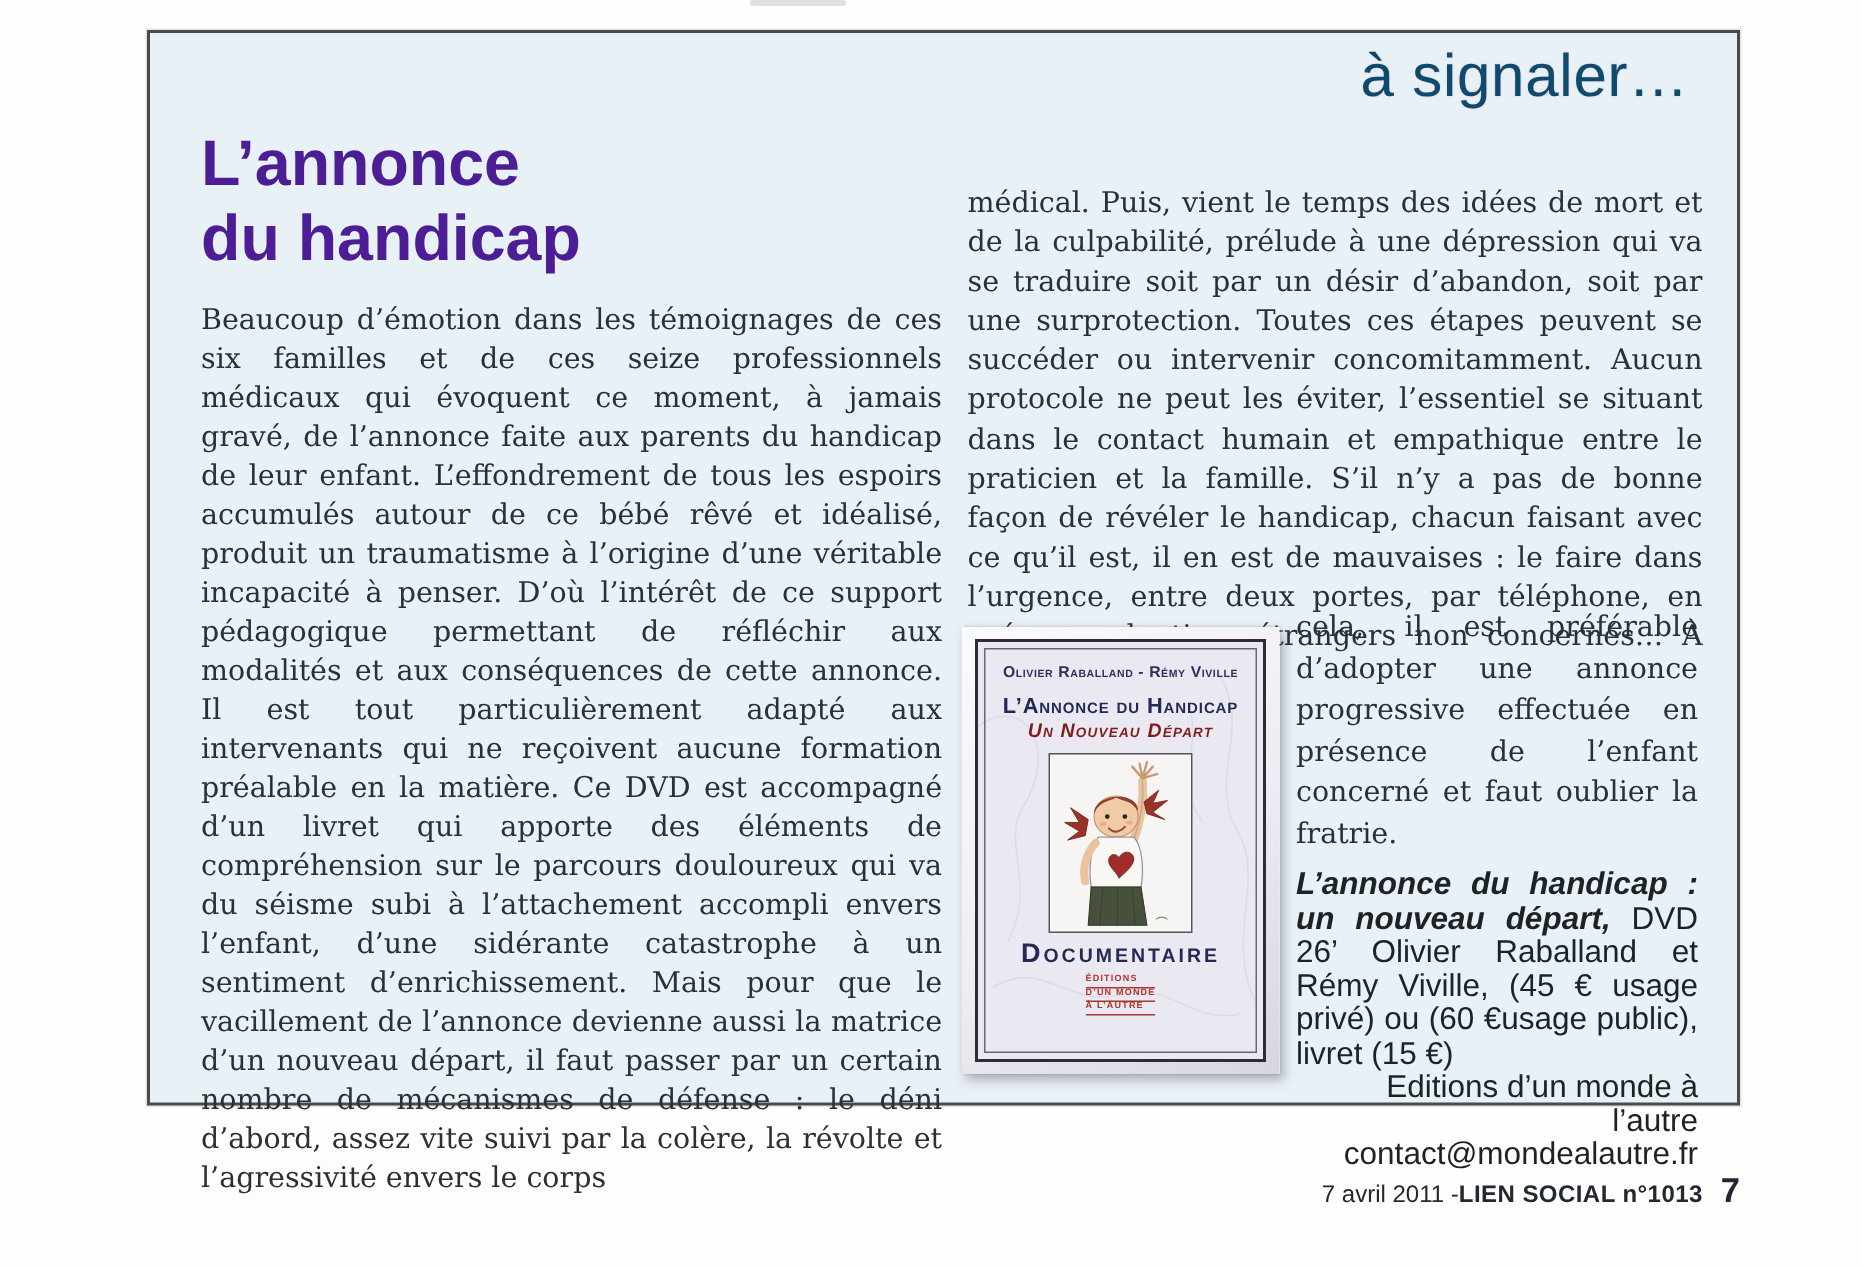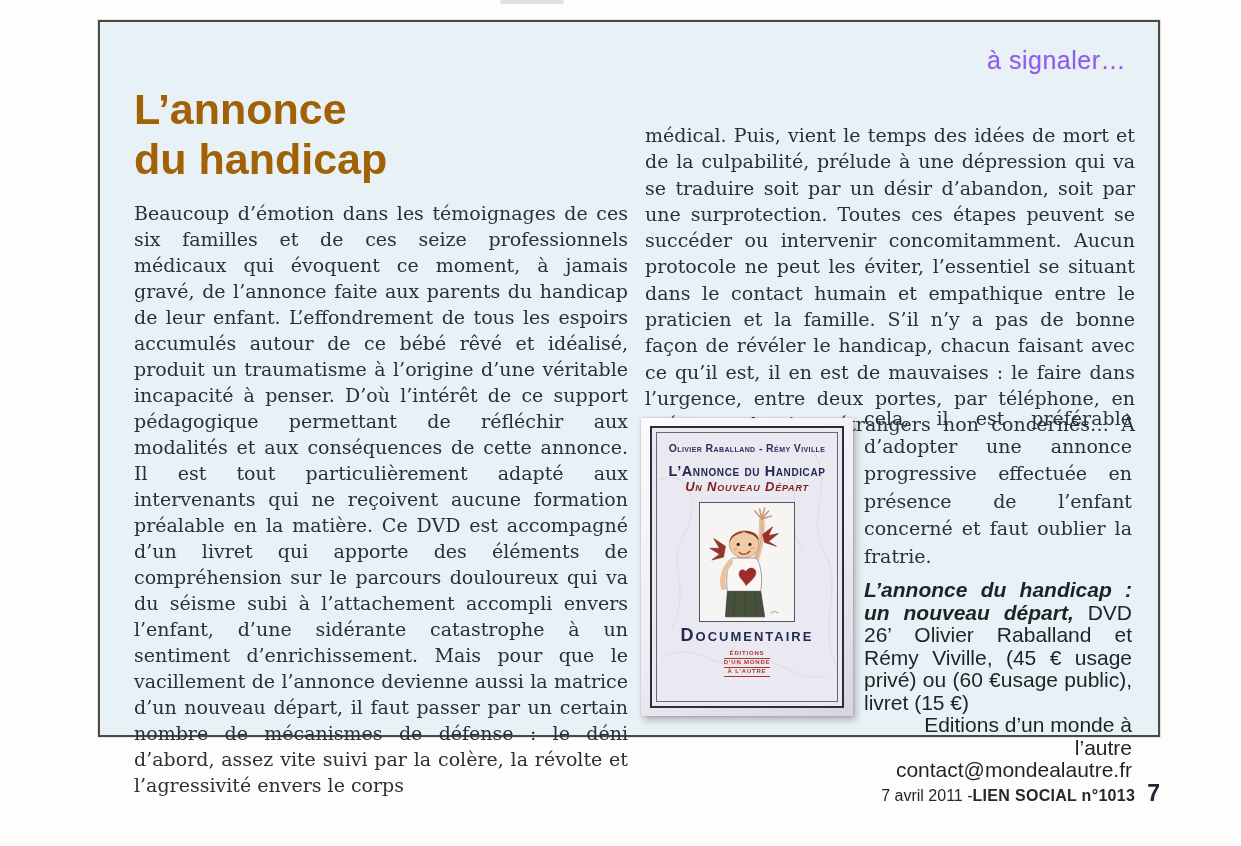--- a/index.html
+++ b/index.html
@@ -10,28 +10,28 @@
     position: absolute; top: 0; left: 500px; width: 64px; height: 4px;
     background: #c9c9c9; opacity: .55; border-radius: 2px;
   }
 
   .panel {
     position: absolute; left: 98px; top: 20px; width: 1062px; height: 717px;
     background: #e8f1f5; border: 2px solid #4a4a46; box-shadow: 0 0 0 1px rgba(90,90,90,.15);
   }
 
   .signal-header {
-    position: absolute; top: 24px; right: 32px;
-    font-size: 25px; letter-spacing: .5px; color: #8b5cf6;
+    position: absolute; top: 7px; right: 32px;
+    font-size: 40px; letter-spacing: .5px; color: #0c4a6e;
     text-shadow: 0 0 1px rgba(221,61,130,.35);
   }
 
   .article-title {
     position: absolute; left: 34px; top: 62px;
-    font-size: 43px; line-height: 50px; color: #a16207; letter-spacing: 0;
+    font-size: 43px; line-height: 50px; color: #4c1d95; letter-spacing: 0;
   }
 
   .serif-col {
     font-family: "DejaVu Serif", "Liberation Serif", serif;
     color: #2a3038; text-align: justify;
   }
   .col-left  { position: absolute; left: 34px;  top: 178px; width: 494px; font-size: 19px; line-height: 26px; }
   .col-right { position: absolute; left: 545px; top: 100px; width: 490px; font-size: 19px; line-height: 26.3px; }
   .col-wrap  { position: absolute; left: 764px; top: 383px; width: 268px; font-size: 19px; line-height: 27.5px; }
 
@@ -42,21 +42,21 @@
     box-shadow: 3px 4px 7px rgba(60,60,70,.35), 0 0 2px rgba(120,120,130,.4);
     padding: 8px 9px;
   }
   .dvd-cover {
     position: relative; width: 100%; height: 100%;
     background: #eae8f0; border: 2px solid #2c2c3a; padding: 4px; overflow: hidden;
   }
   .dvd-cover-inner {
     position: relative; width: 100%; height: 100%;
     border: 1px solid #6a6575; display: flex; flex-direction: column;
-    align-items: center; text-align: center; padding: 9px 20px 6px; z-index: 1;
+    align-items: center; text-align: left; padding: 9px 20px 6px; z-index: 1;
   }
   .cover-sketch { position: absolute; inset: 0; z-index: 0; opacity: .5; }
   .dvd-authors {
     font-variant: small-caps; font-weight: bold; font-size: 10.5px;
     color: #2a3160; letter-spacing: .4px; white-space: nowrap;
   }
   .dvd-title {
     margin-top: 9px; font-variant: small-caps; font-weight: bold; font-size: 14.5px;
     color: #222a54; letter-spacing: .6px; white-space: nowrap;
   }

